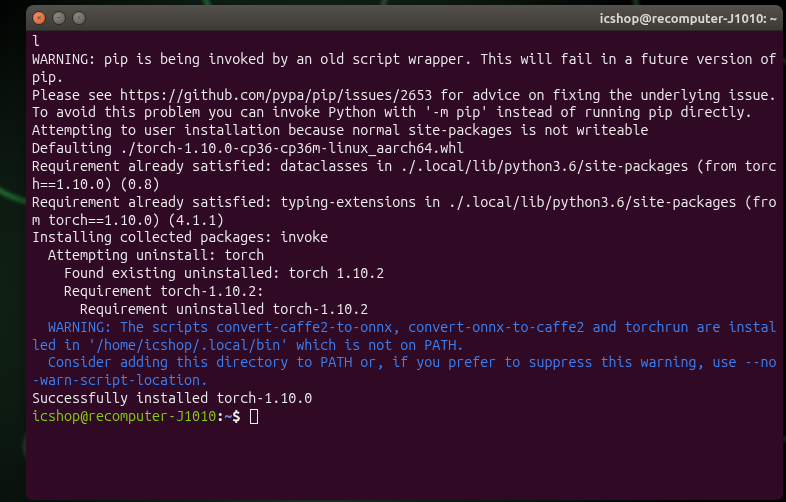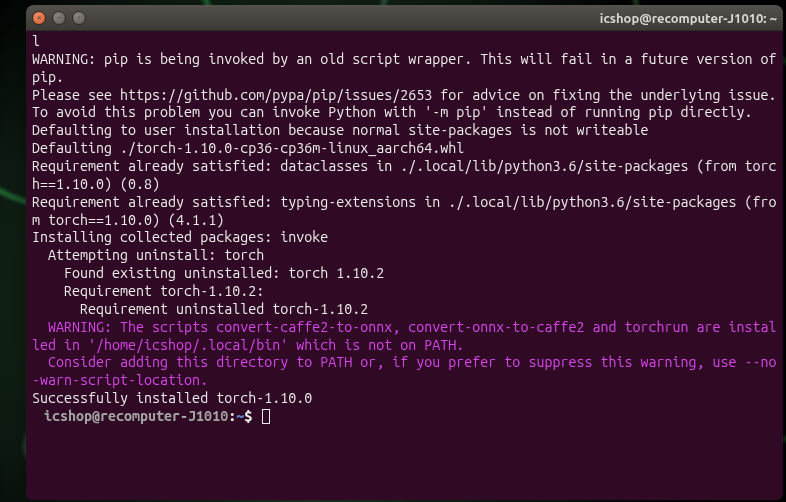--- a/index.html
+++ b/index.html
@@ -69,22 +69,22 @@
   .terminal-body {
     flex: 1;
     padding: 2px 6px 4px 6px;
     color: #eee;
     font-size: 14.3px;
     line-height: 1.25;
     white-space: pre-wrap;
     word-break: break-all;
     overflow: hidden;
   }
-  .warn { color: #d946ef; }
-  .prompt-user { color: #a3a3a3; font-weight: bold; margin-left: 12px; }
+  .warn { color: #3b82f6; }
+  .prompt-user { color: #84cc16; font-weight: normal; }
   .prompt-path { color: #5f87d7; font-weight: bold; }
   .prompt-colon { color: #eee; font-weight: bold; }
   .cursor {
     display: inline-block;
     width: 8px; height: 15px;
     border: 1px solid #eee;
     vertical-align: text-bottom;
     margin-left: 2px;
   }
 </style>
@@ -102,21 +102,21 @@
   <div class="titlebar">
     <div class="window-btn close">×</div>
     <div class="window-btn">−</div>
     <div class="window-btn">▫</div>
     <div class="window-title">icshop@recomputer-J1010: ~</div>
   </div>
   <div class="terminal-body"><span>l</span>
 <span>WARNING: pip is being invoked by an old script wrapper. This will fail in a future version of pip.</span>
 <span>Please see https://github.com/pypa/pip/issues/2653 for advice on fixing the underlying issue.</span>
 <span>To avoid this problem you can invoke Python with '-m pip' instead of running pip directly.</span>
-<span>Defaulting to user installation because normal site-packages is not writeable</span>
+<span>Attempting to user installation because normal site-packages is not writeable</span>
 <span>Defaulting ./torch-1.10.0-cp36-cp36m-linux_aarch64.whl</span>
 <span>Requirement already satisfied: dataclasses in ./.local/lib/python3.6/site-packages (from torch==1.10.0) (0.8)</span>
 <span>Requirement already satisfied: typing-extensions in ./.local/lib/python3.6/site-packages (from torch==1.10.0) (4.1.1)</span>
 <span>Installing collected packages: invoke</span>
 <span>  Attempting uninstall: torch</span>
 <span>    Found existing uninstalled: torch 1.10.2</span>
 <span>    Requirement torch-1.10.2:</span>
 <span>      Requirement uninstalled torch-1.10.2</span>
 <span class="warn">  WARNING: The scripts convert-caffe2-to-onnx, convert-onnx-to-caffe2 and torchrun are installed in '/home/icshop/.local/bin' which is not on PATH.</span>
 <span class="warn">  Consider adding this directory to PATH or, if you prefer to suppress this warning, use --no-warn-script-location.</span>

